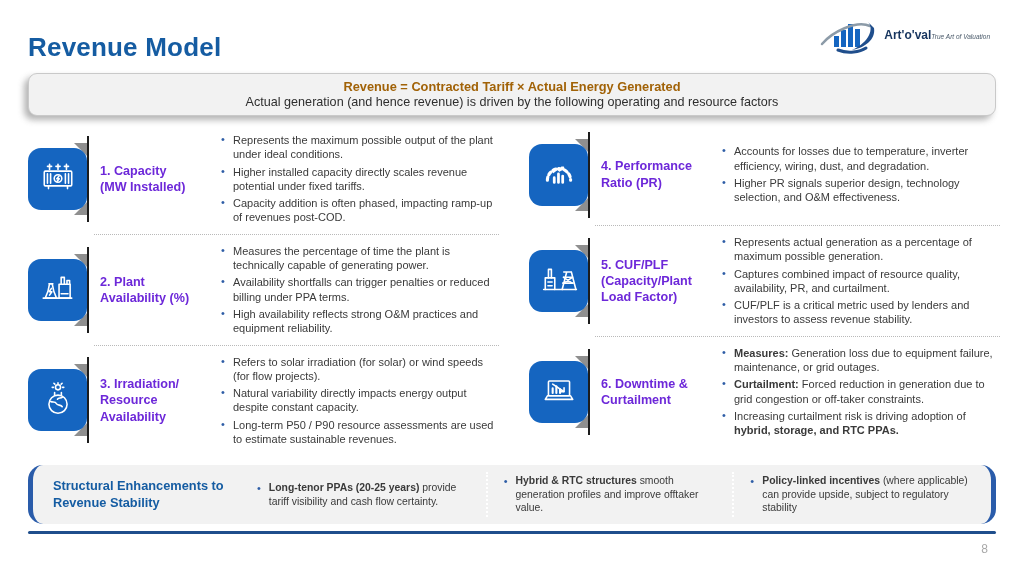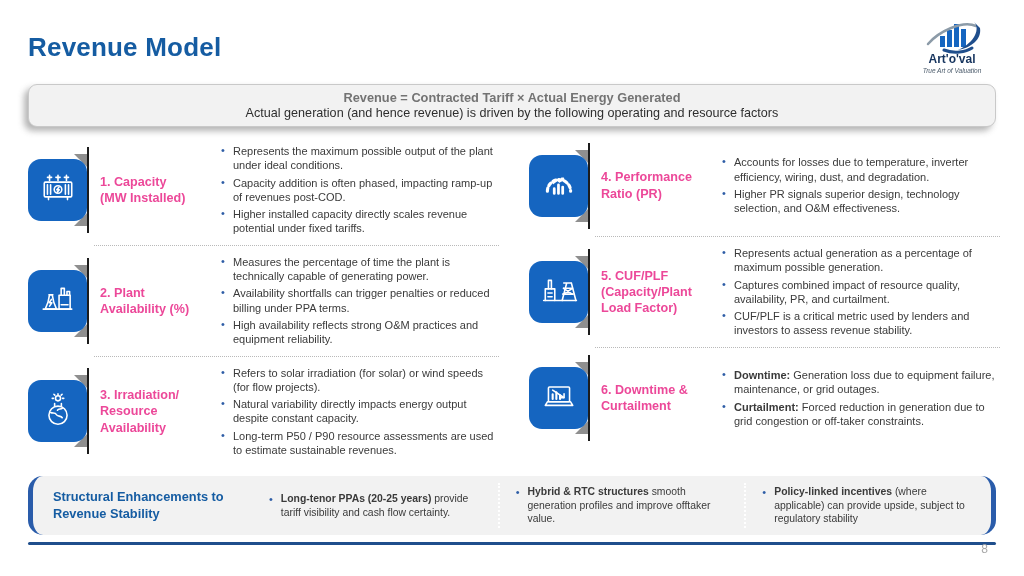--- a/index.html
+++ b/index.html
@@ -3,57 +3,57 @@
 <meta charset="utf-8">
 <style>
   * { margin:0; padding:0; box-sizing:border-box; }
   html,body { background:#fff; }
   body { font-family:"Liberation Sans", sans-serif; }
   .slide { position:relative; width:1024px; height:568px; background:#ffffff; overflow:hidden; }
 
   
   .header { display:flex; justify-content:space-between; align-items:flex-start; padding:18px 28px 0 28px; }
   .page-title { color:#155CA2; font-size:26px; font-weight:bold; letter-spacing:0.2px; margin-top:14px; }
-  .logo { display:flex; flex-direction:column; align-items:center; margin-right:6px; }
+  .logo { display:flex; flex-direction:row; align-items:center; margin-right:6px; }
   .logo-name { color:#16345E; font-size:12px; font-weight:bold; margin-top:-2px; }
   .logo-tagline { color:#4a5a6a; font-size:6.5px; font-style:italic; margin-top:1px; }
 
   
   .banner { margin:10px 28px 0 28px; background:#F2F2F2; border:1px solid #C9C9C9; border-radius:9px;
             box-shadow:-4px 4px 6px rgba(70,70,70,0.40); text-align:center; padding:5px 10px 6px 10px; }
-  .banner-formula { font-size:12.8px; font-weight:bold; color:#737373; }
+  .banner-formula { font-size:12.8px; font-weight:bold; color:#a16207; }
   .banner-sub { font-size:12.6px; color:#2e2e2e; margin-top:1px; }
 
   
   .factors { display:flex; gap:30px; padding:8px 24px 0 28px; }
   .col { flex:1; display:flex; flex-direction:column; }
   .factor-row { display:flex; align-items:center; gap:6px; padding:6px 0; min-height:101px; }
   .sep { border-bottom:1px dotted #B9B9B9; margin-left:66px; }
 
   .icon-assembly { position:relative; width:66px; height:86px; flex:0 0 66px; }
   .pole { position:absolute; right:5px; top:0; width:2.5px; height:100%; background:#1c1c1c; }
   .fold-t { position:absolute; right:7px; top:7px; width:0; height:0;
             border-top:13px solid #8F8F8F; border-left:13px solid transparent; }
   .fold-b { position:absolute; right:7px; bottom:7px; width:0; height:0;
             border-bottom:13px solid #8F8F8F; border-left:13px solid transparent; }
   .tile { position:absolute; left:0; top:12px; width:59px; height:62px; background:#1565C0;
           border-radius:13px; display:flex; align-items:center; justify-content:center; }
   .tile svg { width:38px; height:38px; }
 
-  .factor-title { width:112px; flex:0 0 112px; color:#ec4899; font-size:12.6px; font-weight:bold;
+  .factor-title { width:112px; flex:0 0 112px; color:#6d28d9; font-size:12.6px; font-weight:bold;
                   line-height:1.28; white-space:pre-line; }
   ul.bullets { list-style:none; flex:1; }
   ul.bullets li { position:relative; padding-left:15px; font-size:11px; color:#3a3a3a;
                   line-height:1.3; margin:3px 0; }
   ul.bullets li::before { content:"•"; position:absolute; left:3px; top:-1px; color:#2E5DA6; font-size:11px; }
 
   
   .footer-banner { margin:10px 28px 0 28px; background:#F2F2F2; border-left:5px solid #2A5CAA;
                    border-right:5px solid #2A5CAA; border-radius:15px; display:flex; align-items:center;
-                   padding:7px 12px; min-height:52px;gap:12px; }
+                   padding:7px 12px; min-height:52px; }
   .footer-label { width:196px; flex:0 0 196px; color:#155CA2; font-size:12.8px; font-weight:bold; line-height:1.3; padding-left:8px; }
   .footer-item { flex:1; display:flex; align-items:center; padding:2px 10px 2px 16px; position:relative; }
   .footer-item + .footer-item { border-left:2px dotted #ffffff; }
   .footer-item .dot { color:#2E5DA6; font-size:11px; margin-right:8px; align-self:flex-start; margin-top:1px; }
   .footer-item .txt { font-size:10.4px; color:#3a3a3a; line-height:1.3; }
 
   .blue-rule { margin:7px 28px 0 28px; height:3.5px; background:#1F4E8C; border-radius:2px; }
 
   .page-number { position:absolute; right:36px; bottom:12px; color:#A8A8A8; font-size:12px; }
 </style>
@@ -104,22 +104,22 @@
               <circle cx="18" cy="17.5" r="3.6"></circle>
               <path d="M18.9 15.4l-2 2.4h2.3l-2 2.4"></path>
               <path d="M9 24.5v2.6M27 24.5v2.6"></path>
             </svg>
           </div>
         </div>
         <div class="factor-title">1. Capacity
 (MW Installed)</div>
         <ul class="bullets">
           <li><span>Represents the maximum possible output of the plant under ideal conditions.</span></li>
+          <li><span>Higher installed capacity directly scales revenue potential under fixed tariffs.</span></li>
           <li><span>Capacity addition is often phased, impacting ramp-up of revenues post-COD.</span></li>
-          <li><span>Higher installed capacity directly scales revenue potential under fixed tariffs.</span></li>
         </ul>
       </div>
 
       <div class="sep"></div>
 
       <div class="factor-row">
         <div class="icon-assembly">
           <div class="fold-t"></div>
           <div class="fold-b"></div>
           <div class="pole"></div>
@@ -240,22 +240,23 @@
               <path d="M5 25h26l-2.2-3.5H7.2z"></path>
               <path d="M12 19v-4.5M15.5 19v-6.5M19 19v-3.5" stroke-width="2"></path>
               <path d="M12 10.5l10.5 7"></path>
               <path d="M22.8 14v3.8h-3.8"></path>
             </svg>
           </div>
         </div>
         <div class="factor-title">6. Downtime &amp;
 Curtailment</div>
         <ul class="bullets">
-          <li><span style="font-weight: bold;">Downtime:</span><span> Generation loss due to equipment failure, maintenance, or grid outages.</span></li>
+          <li><span style="font-weight: bold;">Measures:</span><span> Generation loss due to equipment failure, maintenance, or grid outages.</span></li>
           <li><span style="font-weight: bold;">Curtailment:</span><span> Forced reduction in generation due to grid congestion or off-taker constraints.</span></li>
+          <li><span>Increasing curtailment risk is driving adoption of </span><span style="font-weight: bold;">hybrid, storage, and RTC PPAs.</span></li>
         </ul>
       </div>
 
     </div>
   </div>
 
   <div class="footer-banner">
     <div class="footer-label">Structural Enhancements to Revenue Stability</div>
     <div class="footer-item">
       <span class="dot">•</span>

